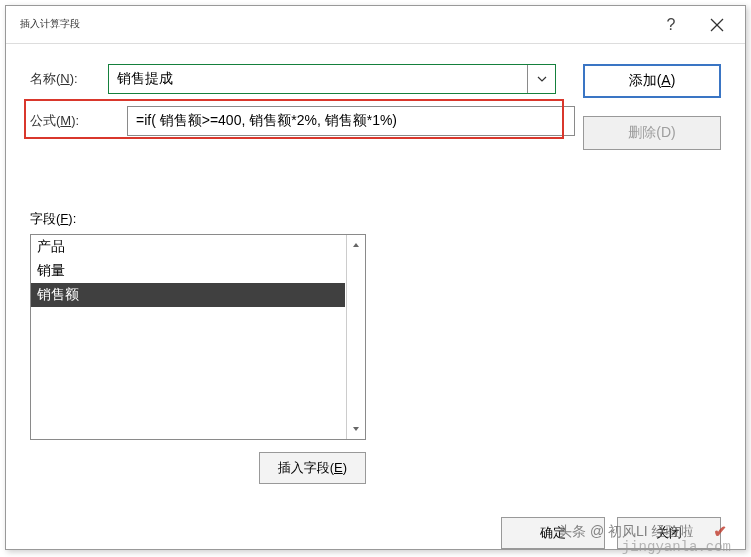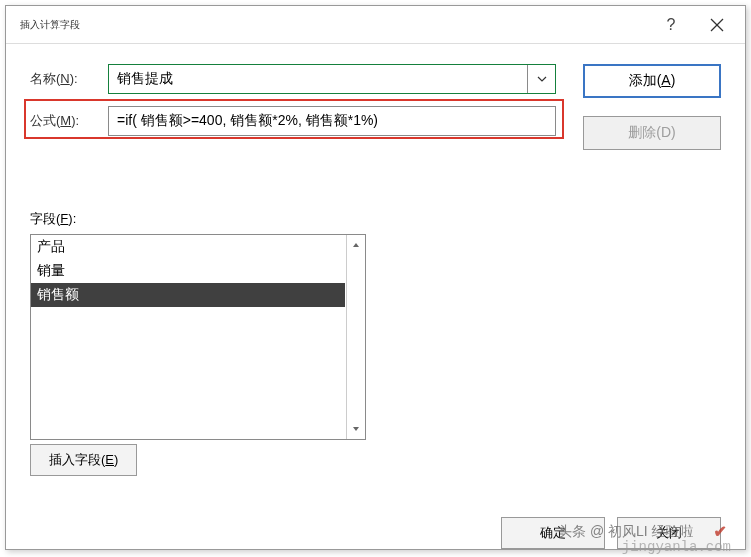--- a/index.html
+++ b/index.html
@@ -66,20 +66,21 @@
     position: absolute; right: 1px; top: 1px;
     width: 28px; height: 28px;
     border-left: 1px solid #8a8a8a;
     display: flex; align-items: center; justify-content: center;
     background: #fff;
   }
   .name-combo .drop svg { width: 10px; height: 6px; }
   .formula-wrap {
     flex: 0 0 448px;
     height: 30px;
+    margin-left: 19px;
   }
   .formula-wrap input {
     width: 100%; height: 100%;
     border: 1px solid #8a8a8a;
     padding: 0 8px;
     font-size: 14px;
     outline: none;
   }
   .highlight-box {
     position: absolute;
@@ -128,21 +129,21 @@
     position: absolute; right: 0; top: 0; width: 19px; height: 100%;
     border-left: 1px solid #ccc;
   }
   .listbox .scrollbar .arrow {
     position: absolute; left: 0; width: 100%; height: 20px;
     display: flex; align-items: center; justify-content: center;
   }
   .listbox .scrollbar .arrow svg { width: 8px; height: 6px; fill: #666; }
   .listbox .scrollbar .arrow.up { top: 0; }
   .listbox .scrollbar .arrow.down { bottom: 0; }
-  .insert-btn-row { margin-top: 4px; width: 336px; display: flex; justify-content: flex-start; }
+  .insert-btn-row { margin-top: 12px; width: 336px; display: flex; justify-content: flex-end; }
   .insert-btn {
     padding: 6px 18px;
     border: 1px solid #999;
     background: #f3f3f3;
     font-size: 13px;
   }
   .footer {
     height: 56px;
     border-top: 1px solid transparent;
     display: flex; align-items: flex-end; justify-content: flex-end;

